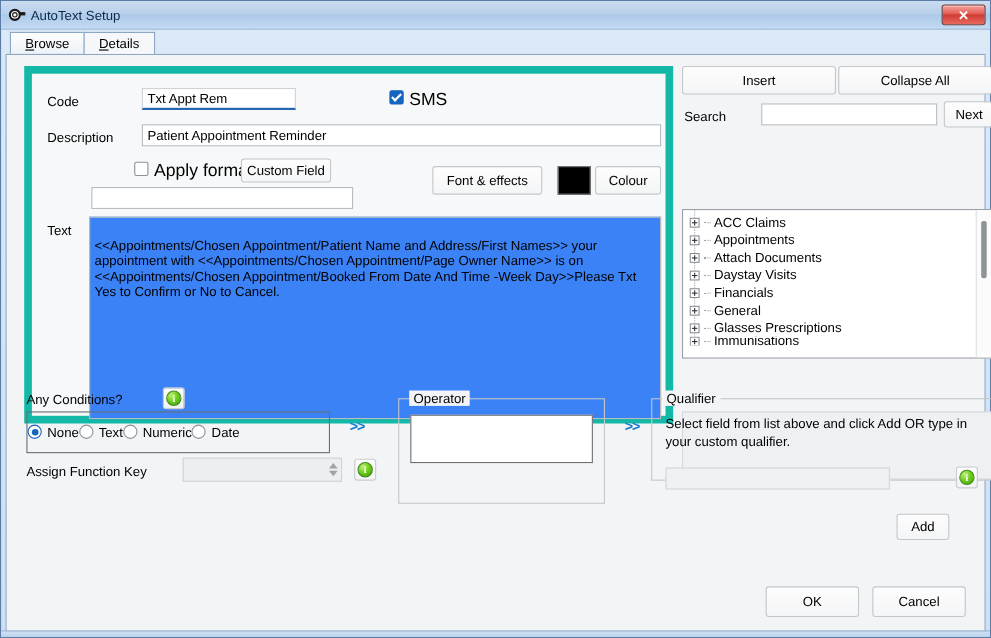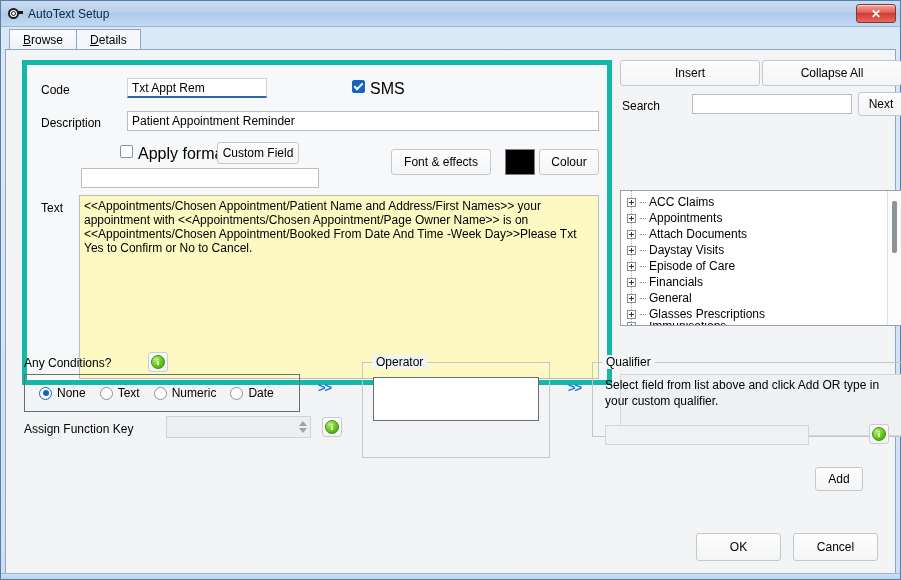--- a/index.html
+++ b/index.html
@@ -90,21 +90,21 @@
     background: #f3f4f6;
     position: relative;
   }
   .inner-panel {
     position:absolute; left:8px; top:6px; right:8px; bottom:46px;
   }
   
   .left-group {
     position: absolute; left: 8px; top: 4px;
     width: 590px; height: 325px;
-    border: 5px solid #14b8a6;
+    border: 7px solid #14b8a6;
     background: #f7f8f9;
   }
   .lbl { font-size: 12px; color:#000; position:absolute; }
   .txtbox {
     position: absolute;
     border: 1px solid #b9bcc0;
     background: #fff;
     font-family: "Liberation Sans", sans-serif;
     font-size: 12px;
     padding: 2px 4px;
@@ -148,25 +148,25 @@
     transform: rotate(-45deg);
     margin-top:-2px;
   }
   .swatch {
     position:absolute;
     background:#000; border:1px solid #7a7d81;
   }
   .textarea {
     position:absolute;
     border:1px solid #b9bcc0;
-    background:#fef9c3;
+    background:#3b82f6;
     font-family: "Liberation Sans", sans-serif;
     font-size: 12px;
     line-height: 14px;
-    padding: 3px 4px;
+    padding: 18px 4px;
     color:#000;
     resize:none;
     outline:none;
     overflow:hidden;
     white-space: pre-wrap;
     word-break: break-word;
   }
   .tree {
     position:absolute; left:606px; top:134px; width:282px; height:136px;
     border:1px solid #9aa0a6; background:#fff; overflow:hidden;
@@ -213,21 +213,21 @@
     position:absolute; top:-8px; left:9px;
     background:#f3f4f6; padding:0 4px; font-size:12px; color:#000;
   }
   .radio-group {
     position:absolute;
     border:1px solid #6b6f74;
     background:transparent;
     display:flex; align-items:center;
   }
   .radio {
-    display:flex; align-items:center; margin-left:14px; cursor:pointer; font-size:12px;
+    display:flex; cursor:pointer; font-size:12px;
   }
   .rb {
     width:13px;height:13px;border-radius:50%;border:1px solid #8d9199;background:#fff;
     margin-right:5px; display:flex;align-items:center;justify-content:center; flex:0 0 auto;
   }
   .rb.sel { border:1px solid #1565c0; }
   .rb.sel:after {
     content:""; width:6px;height:6px;border-radius:50%;background:#1565c0;
   }
   .info-icon {
@@ -372,25 +372,20 @@
             </div>
           <div class="tnode">
               <span class="plus"></span>
               <span class="dots"></span>
               <span>Attach Documents</span>
             </div>
           <div class="tnode">
               <span class="plus"></span>
               <span class="dots"></span>
               <span>Daystay Visits</span>
-            </div>
-          <div class="tnode">
-              <span class="plus"></span>
-              <span class="dots"></span>
-              <span>Episode of Care</span>
             </div>
           <div class="tnode">
               <span class="plus"></span>
               <span class="dots"></span>
               <span>Financials</span>
             </div>
           <div class="tnode">
               <span class="plus"></span>
               <span class="dots"></span>
               <span>General</span>

